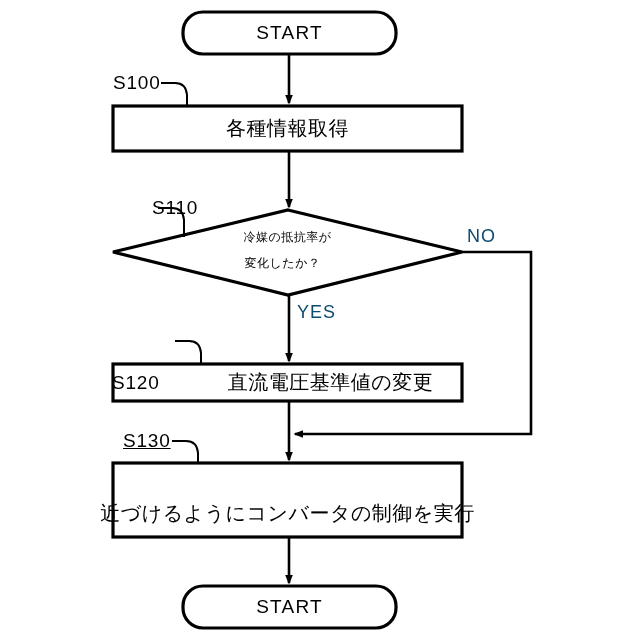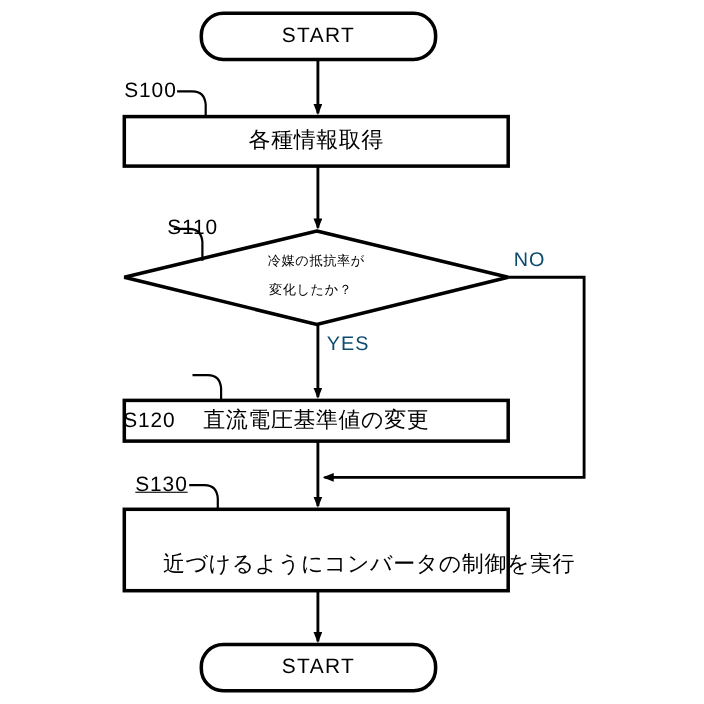--- a/index.html
+++ b/index.html
@@ -112,20 +112,20 @@
   <div class="node-label process-text" style="left:113px; top:106px; width:349px; height:45px;">各種情報取得</div>
 
   <div class="step-tag" style="left:108px; top:197px;margin-left:44px;">S110</div>
   <div class="node-label decision-text" style="left:113px; top:225px; width:349px; height:26px;">冷媒の抵抗率が</div>
   <div class="node-label decision-text" style="left:108px; top:251px; width:349px; height:26px;">変化したか？</div>
 
   <div class="branch-tag" style="left:467px; top:226px;">NO</div>
   <div class="branch-tag" style="left:297px; top:302px;">YES</div>
 
   <div class="step-tag" style="left:112px; top:330px;margin-top:42px;">S120</div>
-  <div class="node-label process-text" style="left:113px; top:364px; width:349px; height:37px;">直流電圧基準値の変更</div>
+  <div class="node-label process-text" style="left:113px; top:364px; width:349px; height:37px;padding-left:43px;">直流電圧基準値の変更</div>
 
   <div class="step-tag" style="left:123px; top:430px;text-decoration:underline;">S130</div>
-  <div class="node-label process-text" style="left:113px; top:500px; width:349px; height:28px;padding-left:48px;">近づけるようにコンバータの制御を実行</div>
+  <div class="node-label process-text" style="left:113px; top:500px; width:349px; height:28px;">近づけるようにコンバータの制御を実行</div>
 
   <div class="node-label terminal-text" style="left:183px; top:586px; width:213px; height:42px;">START</div>
 
 </div>
 
 </body></html>

